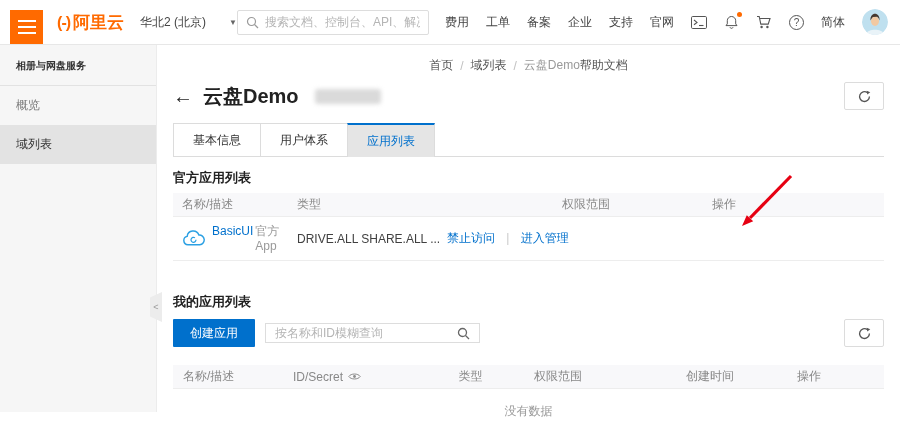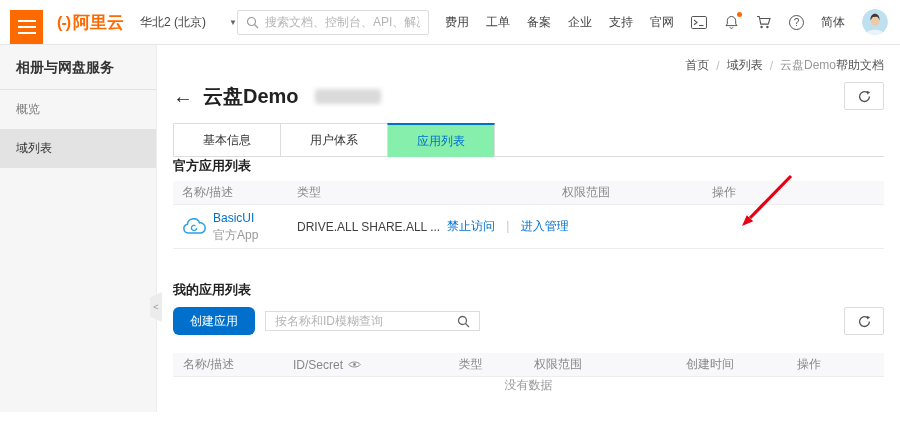--- a/index.html
+++ b/index.html
@@ -27,73 +27,73 @@
   .topnav { display:flex; align-items:center; gap:17px; margin-left:16px; color:#444; white-space:nowrap; }
   .topnav .navlink { cursor:pointer; }
   .iconbtn { display:flex; align-items:center; cursor:pointer; position:relative; }
   .bell-dot { position:absolute; top:-3px; right:-3px; width:5px; height:5px; border-radius:50%; background:#FF6A00; }
   .qmark { width:15px; height:15px; border:1px solid #555; border-radius:50%; font-size:10px;
            display:flex; align-items:center; justify-content:center; color:#555; }
   .avatar { width:26px; height:26px; border-radius:50%; overflow:hidden; cursor:pointer; }
   
   .main { display:flex; height:378px; }
   .sidebar { width:157px; min-width:157px; background:#f6f6f6; height:367px; border-right:1px solid #ececec; }
-  .side-title { font-size:14px; font-weight:bold; color:#333; padding:14px 16px 12px; border-bottom:1px solid #e2e2e2; }
+  .side-title { font-size:10px; font-weight:bold; color:#333; padding:14px 16px 12px; border-bottom:1px solid #e2e2e2; }
   .side-item { padding:11px 16px; color:#7a7a7a; cursor:pointer; }
   .side-item.active { background:#e3e3e3; color:#333; }
   .content { flex:1; padding:12px 16px 0; background:#fff; position:relative; }
   
-  .crumb-row { display:flex; justify-content:flex-end; align-items:center; color:#555; }
+  .crumb-row { display:flex; justify-content:center; align-items:center; color:#555; }
   .crumb { display:flex; align-items:center; }
   .crumb .sep { color:#c0c0c0; margin:0 7px; }
   .crumb .link { cursor:pointer; }
   .crumb .last { color:#999; }
   .help { color:#555; cursor:pointer; }
   
   .title-row { display:flex; align-items:center; margin-top:8px; height:28px; }
   .back { font-size:20px; color:#222; margin-right:10px; cursor:pointer; line-height:1; }
   .ptitle { font-size:20px; font-weight:bold; color:#222; }
   .blur-blob { width:66px; height:15px; background:#dadada; border-radius:3px; margin-left:16px; filter:blur(2px); }
   .refresh-btn { margin-left:auto; width:40px; height:28px; border:1px solid #dcdcdc; border-radius:2px;
                  background:#fff; display:flex; align-items:center; justify-content:center; cursor:pointer; }
   
   .tabs { display:flex; margin-top:13px; border-bottom:1px solid #dcdcdc; height:34px; }
-  .tab { width:108px; display:flex; align-items:center; justify-content:center; background:#fff;
+  .tab { width:88px; display:flex; align-items:center; justify-content:center; background:#fff;
          border:1px solid #dcdcdc; border-bottom:none; margin-right:-1px; color:#333; cursor:pointer; }
-  .tab.active { border-top:2px solid #0070CC; color:#0070CC; margin-bottom:-1px; background:#86efac; z-index:2; }
-  
-  .section-title { font-size:13px; font-weight:bold; color:#222; }
+  .tab.active { border-top:2px solid #0070CC; color:#0070CC; margin-bottom:-1px; background:#e5e5e5; z-index:2; }
+  
+  .section-title { font-size:13px; font-weight:bold; color:#222; margin-top:12px; }
   .t-head { display:flex; align-items:center; height:24px; background:#f8f8fa; color:#888;
             border-bottom:1px solid #ededed; margin-top:6px; }
   .t-row { display:flex; align-items:center; height:44px; border-bottom:1px solid #ededed; }
   .t1 .c1 { width:124px; padding-left:9px; } .t1 .c2 { width:265px; } .t1 .c3 { width:150px; } .t1 .c4 { flex:1; }
   .app-name { display:flex; align-items:center; gap:7px; }
-  .stack { display:flex; flex-direction:column; gap:2px; line-height:1.2; }
+  .stack { display:flex; gap:2px; line-height:1.2; }
   .blue { color:#0070CC; cursor:pointer; }
   .sub { color:#9a9a9a; }
   .dark { color:#333; }
   .scope { color:#404040; }
   .op-sep { color:#c9c9c9; margin:0 8px; }
   .my-title { margin-top:32px; }
   .toolbar { display:flex; align-items:center; margin-top:4px; height:36px; }
   .create-btn { background:#0070CC; color:#fff; border:none; height:28px; padding:0 17px;
-                font-size:12px; cursor:pointer; border-radius:6px; }
+                font-size:12px; cursor:pointer; border-radius:1px; }
   .appsearch { width:215px; height:20px; border:1px solid #ddd; margin-left:10px; display:flex;
                align-items:center; padding:0 9px; gap:6px; background:#fff; }
   .appsearch input { flex:1; border:none; outline:none; font-size:12px; min-width:0; background:transparent; }
   .appsearch input::placeholder { color:#b5b5b5; }
   .toolbar .refresh-btn { margin-left:auto; }
   .t2 { margin-top:14px; }
   .t2 .c1 { width:110px; padding-left:10px; }
   .t2 .c2 { width:150px; padding-left:10px; display:flex; align-items:center; gap:5px; }
   .t2 .c3 { width:75px; text-align:center; }
   .t2 .c4 { width:100px; text-align:center; }
   .t2 .c5 { width:126px; text-align:right; }
   .t2 .c6 { flex:1; text-align:center; }
-  .empty { text-align:center; color:#999; }
+  .empty { text-align:center; color:#999; margin-top:14px; }
   
   .collapse-handle { position:absolute; left:-7px; top:247px; width:12px; height:30px;
                      background:#ececec; color:#999; font-size:9px; display:flex; align-items:center;
                      justify-content:center; cursor:pointer;
                      clip-path:polygon(0 18%, 100% 0, 100% 100%, 0 82%); }
   
   .arrow-overlay { position:absolute; left:0; top:0; width:900px; height:423px; pointer-events:none; z-index:5; }
 </style>
 </head>
 <body>

